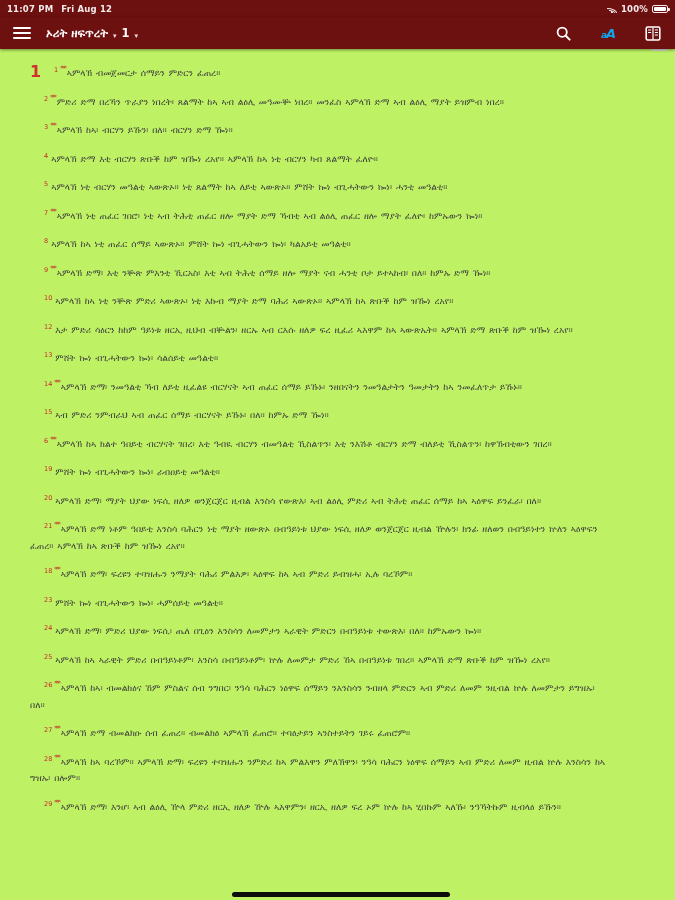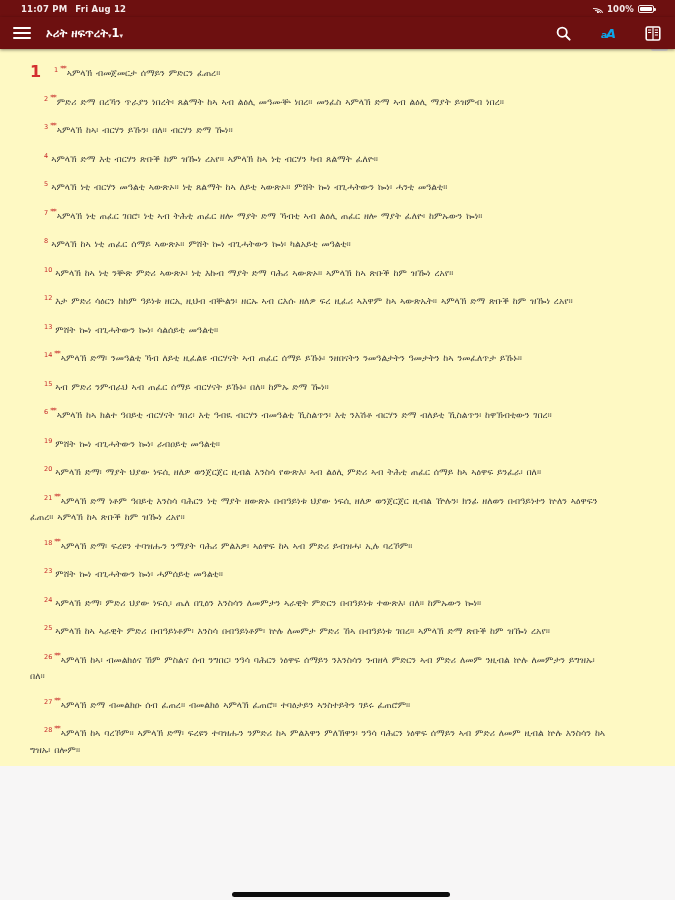--- a/index.html
+++ b/index.html
@@ -4,52 +4,52 @@
 <style>
   * { margin:0; padding:0; box-sizing:border-box; }
   html,body { width:675px; height:900px; }
   body { font-family:"DejaVu Sans", sans-serif; background:#e8e8e8; }
   .screen { position:relative; width:675px; height:900px; overflow:hidden; background:#f7f6f6; }
 
   
   .statusbar {
     height:17px; background:#6d1010; color:#f5eaea;
     display:flex; align-items:center; justify-content:space-between;
-    padding:0 21px; font-size:8.5px; font-weight:bold; letter-spacing:0.2px;
+    padding:0 7px; font-size:8.5px; font-weight:bold; letter-spacing:0.2px;
   }
   .sb-left { display:flex; gap:8px; }
   .sb-right { display:flex; align-items:center; gap:4px; }
   .wifi-icon { width:10px; height:8px; position:relative; }
   .wifi-icon span { position:absolute; left:50%; transform:translateX(-50%); border:solid #f5eaea; border-width:1.5px 1.5px 0 0; border-radius:0 100% 0 0; transform-origin:center; }
   .wifi-b1 { width:10px; height:5px; bottom:0; border-radius:100% 100% 0 0; border-width:1.5px; border-bottom:none; border-left:none; border-right:none; }
   .wifi-b2 { width:6px; height:3px; bottom:0; border-radius:100% 100% 0 0; border-width:1.5px; border-bottom:none; border-left:none; border-right:none; }
   .wifi-dot { width:2px; height:2px; background:#f5eaea; border:none; border-radius:50%; bottom:0; }
   .battery { width:16px; height:8px; border:1px solid #f5eaea; border-radius:2px; position:relative; }
   .battery::after { content:""; position:absolute; right:-3px; top:2px; width:2px; height:3px; background:#f5eaea; border-radius:0 1px 1px 0; }
   .battery-fill { position:absolute; left:1px; top:1px; bottom:1px; width:12px; background:#fff; border-radius:1px; }
 
   
   .toolbar {
     height:32px; background:#6d1010; display:flex; align-items:center;
     padding:0 13px; color:#fff; box-shadow:0 1px 3px rgba(0,0,0,0.45);
     position:relative; z-index:2;
   }
   .hamburger { width:18px; height:12px; display:flex; flex-direction:column; justify-content:space-between; cursor:pointer; }
   .hamburger span { display:block; height:2px; background:#fff; border-radius:1px; }
-  .tb-title { margin-left:15px; font-size:11.5px; font-weight:bold; display:flex; align-items:flex-end; }
+  .tb-title { margin-left:15px; font-size:11.5px; font-weight:bold; display:flex; align-items:flex-end; gap:5px; }
   .caret { font-size:7px; color:#f0dcdc; }
   .tb-icons { margin-left:auto; display:flex; align-items:center; gap:27px; }
   .tb-icon { width:18px; height:18px; display:flex; align-items:center; justify-content:center; cursor:pointer; }
   .fontsize-glyph { color:#0ea5e9; font-weight:bold; font-size:13px; font-style:italic; letter-spacing:-1px; }
   .fontsize-glyph .small-a { font-size:9px; }
 
   
   .content {
-    position:relative; height:717px; overflow:hidden;
-    background:#fef9c3; padding:12px 65px 0 30px; color:#3c3c3c;
+    position:relative; height:851px; overflow:hidden;
+    background:#bef264; padding:12px 65px 0 30px; color:#3c3c3c;
   }
   .verse {
     font-size:9px; line-height:16.5px; margin-bottom:8px;
     text-indent:14px; text-align:left; word-spacing:1px;
   }
   .verse.first { text-indent:0; }
   .chapter-num {
     color:#d33030; font-size:16px; font-weight:bold;
     margin-right:9px; vertical-align:-1px;
   }
@@ -154,20 +154,23 @@
 
 
   <p class="verse">
     <span class="vnum">7</span><span class="vmarker">**</span><span class="vtext">ኣምላኽ ነቲ ጠፈር ገበሮ፡ ነቲ ኣብ ትሕቲ ጠፈር ዘሎ ማያት ድማ ኻብቲ ኣብ ልዕሊ ጠፈር ዘሎ ማያት ፈለዮ፡ ከምኡውን ኰነ።</span>
   </p>
 
   <p class="verse">
     <span class="vnum">8</span><span class="vmarker"></span><span class="vtext">ኣምላኽ ከኣ ነቲ ጠፈር ሰማይ ኣውጽኦ። ምሸት ኰነ ብጊሓትውን ኰነ፡ ካልአይቲ መዓልቲ።</span>
   </p>
 
+  <p class="verse">
+    <span class="vnum">9</span><span class="vmarker">**</span><span class="vtext">ኣምላኽ ድማ፡ እቲ ንቝጽ ምእንቲ ኺርአስ፡ እቲ ኣብ ትሕቲ ሰማይ ዘሎ ማያት ናብ ሓንቲ ቦታ ይተኣከብ፡ በለ። ከምኡ ድማ ዀነ።</span>
+  </p>
 
   <p class="verse">
     <span class="vnum">10</span><span class="vmarker"></span><span class="vtext">ኣምላኽ ከኣ ነቲ ንቝጽ ምድሪ ኣውጽኦ፡ ነቲ እኩብ ማያት ድማ ባሕሪ ኣውጽኦ። ኣምላኽ ከኣ ጽቡቕ ከም ዝዀነ ረአየ።</span>
   </p>
 
 
   <p class="verse">
     <span class="vnum">12</span><span class="vmarker"></span><span class="vtext">እታ ምድሪ ሳዕርን ከከም ዓይነቱ ዘርኢ ዚህብ ብቝልን፡ ዘርኡ ኣብ ርእሱ ዘለዎ ፍረ ዚፈሪ ኣእዋም ከኣ ኣውጽኤት። ኣምላኽ ድማ ጽቡቕ ከም ዝዀነ ረአየ።</span>
   </p>
 

